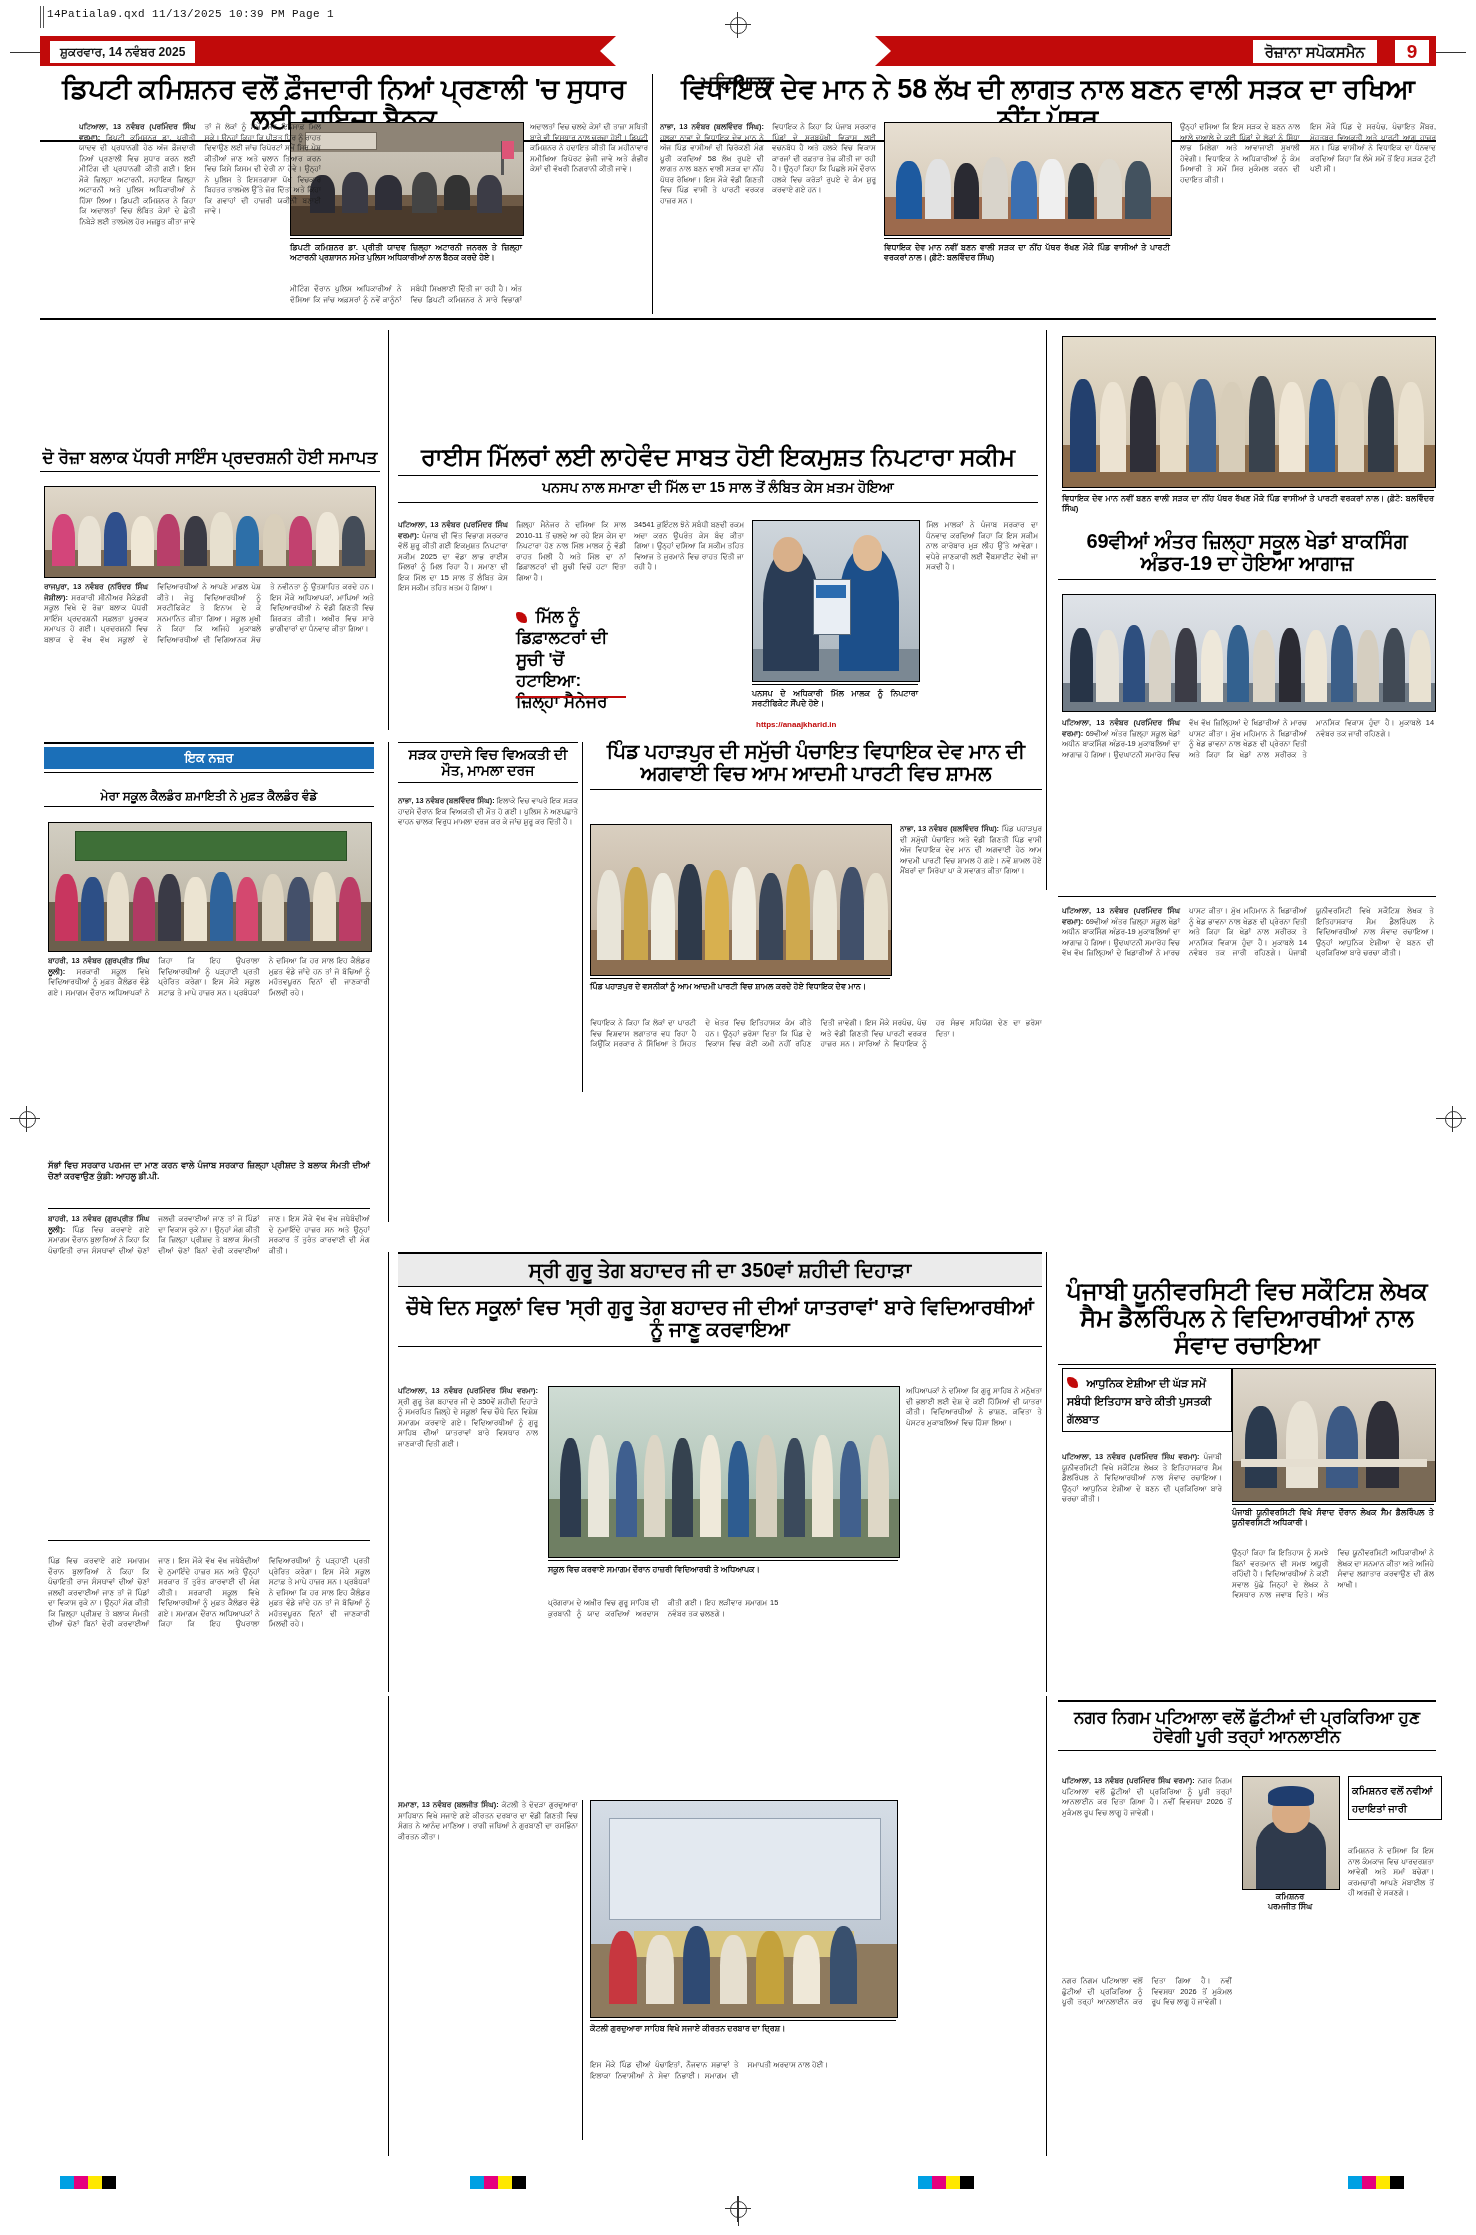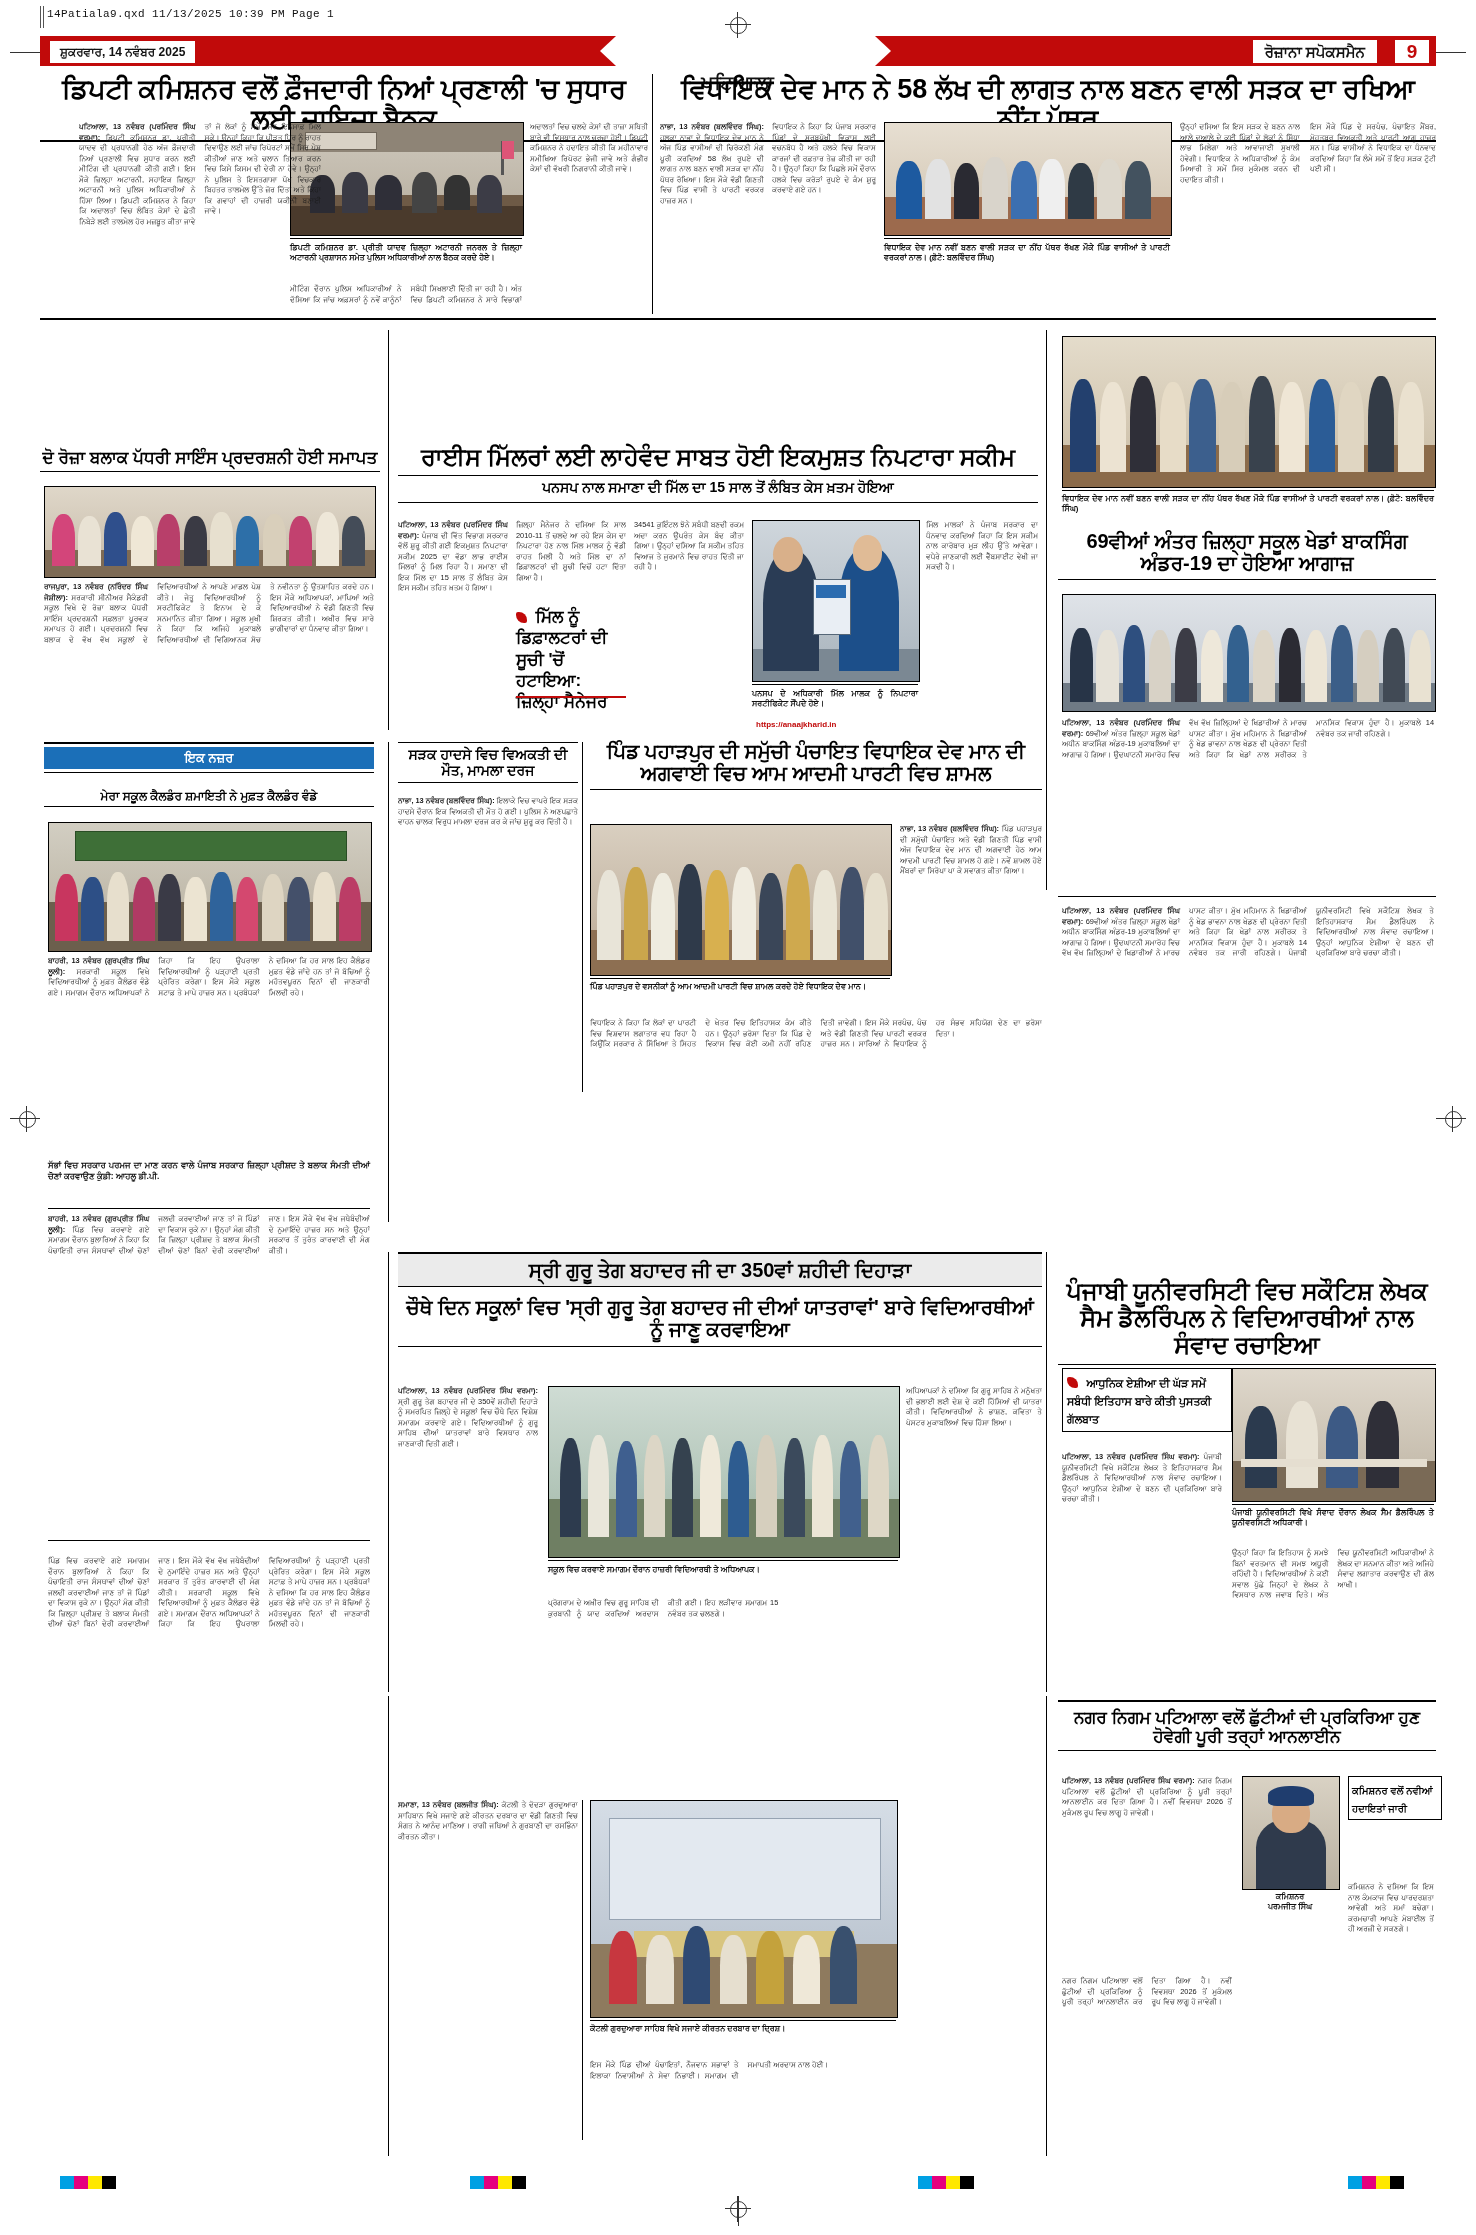--- a/index.html
+++ b/index.html
@@ -502,21 +502,21 @@
     <div style="position:absolute;inset:0;background:linear-gradient(#d9d2c4,#b9b0a0);"></div>
     <div class="blob" style="left:14%;bottom:0;width:72%;height:62%;background:#2f3a4c;border-radius:40% 40% 0 0;"></div>
     <div style="position:absolute;left:30%;top:16%;width:40%;height:34%;background:#d8ab84;border-radius:46%;"></div>
     <div style="position:absolute;left:26%;top:8%;width:48%;height:18%;background:#1f3d6e;border-radius:46% 46% 20% 20%;"></div>
   </div>
   <div class="cap" style="position:absolute;left:1242px;top:1892px;width:96px;text-align:center;font-size:8px;white-space:pre-line;">ਕਮਿਸ਼ਨਰ
 ਪਰਮਜੀਤ ਸਿੰਘ</div>
   <div class="box hairline-box" style="left:1348px;top:1776px;width:86px;padding:3px;">
     <span style="font-size:10px;font-weight:bold;line-height:1.25;">ਕਮਿਸ਼ਨਰ ਵਲੋਂ ਨਵੀਆਂ ਹਦਾਇਤਾਂ ਜਾਰੀ</span>
   </div>
-  <div class="body-col" style="position:absolute;left:1348px;top:1846px;width:86px;height:300px;margin-top:36px;">ਕਮਿਸ਼ਨਰ ਨੇ ਦਸਿਆ ਕਿ ਇਸ ਨਾਲ ਕੰਮਕਾਜ ਵਿਚ ਪਾਰਦਰਸ਼ਤਾ ਆਵੇਗੀ ਅਤੇ ਸਮਾਂ ਬਚੇਗਾ। ਕਰਮਚਾਰੀ ਆਪਣੇ ਮੋਬਾਈਲ ਤੋਂ ਹੀ ਅਰਜ਼ੀ ਦੇ ਸਕਣਗੇ।</div>
+  <div class="body-col" style="position:absolute;left:1348px;top:1846px;width:86px;height:300px;">ਕਮਿਸ਼ਨਰ ਨੇ ਦਸਿਆ ਕਿ ਇਸ ਨਾਲ ਕੰਮਕਾਜ ਵਿਚ ਪਾਰਦਰਸ਼ਤਾ ਆਵੇਗੀ ਅਤੇ ਸਮਾਂ ਬਚੇਗਾ। ਕਰਮਚਾਰੀ ਆਪਣੇ ਮੋਬਾਈਲ ਤੋਂ ਹੀ ਅਰਜ਼ੀ ਦੇ ਸਕਣਗੇ।</div>
   <div class="body-col" style="position:absolute;left:1062px;top:1976px;width:170px;height:170px;column-count:2;">ਨਗਰ ਨਿਗਮ ਪਟਿਆਲਾ ਵਲੋਂ ਛੁੱਟੀਆਂ ਦੀ ਪ੍ਰਕਿਰਿਆ ਨੂੰ ਪੂਰੀ ਤਰ੍ਹਾਂ ਆਨਲਾਈਨ ਕਰ ਦਿਤਾ ਗਿਆ ਹੈ। ਨਵੀਂ ਵਿਵਸਥਾ 2026 ਤੋਂ ਮੁਕੰਮਲ ਰੂਪ ਵਿਚ ਲਾਗੂ ਹੋ ਜਾਵੇਗੀ।</div>
 
   <div class="body-col" style="position:absolute;left:398px;top:1800px;width:180px;height:340px;">
     <span class="dateline">ਸਮਾਣਾ, 13 ਨਵੰਬਰ (ਬਲਜੀਤ ਸਿੰਘ):</span>
     <span>ਕੋਟਲੀ ਤੇ ਦੋਦੜਾ ਗੁਰਦੁਆਰਾ ਸਾਹਿਬਾਨ ਵਿਖੇ ਸਜਾਏ ਗਏ ਕੀਰਤਨ ਦਰਬਾਰ ਦਾ ਵੱਡੀ ਗਿਣਤੀ ਵਿਚ ਸੰਗਤ ਨੇ ਆਨੰਦ ਮਾਣਿਆ। ਰਾਗੀ ਜਥਿਆਂ ਨੇ ਗੁਰਬਾਣੀ ਦਾ ਰਸਭਿੰਨਾ ਕੀਰਤਨ ਕੀਤਾ।</span>
   </div>
   <div class="photo" style="position:absolute;left:590px;top:1800px;width:306px;height:216px;border:1px solid #000;">
     <div style="position:absolute;inset:0;background:linear-gradient(#d5dde6,#b2bcc8);"></div>
     <div style="position:absolute;left:6%;top:8%;width:88%;height:46%;background:#e3e9f0;border:1px solid #96a3b2;"></div>
     <div style="position:absolute;left:0;bottom:0;width:100%;height:34%;background:#8e7a5e;"></div>

